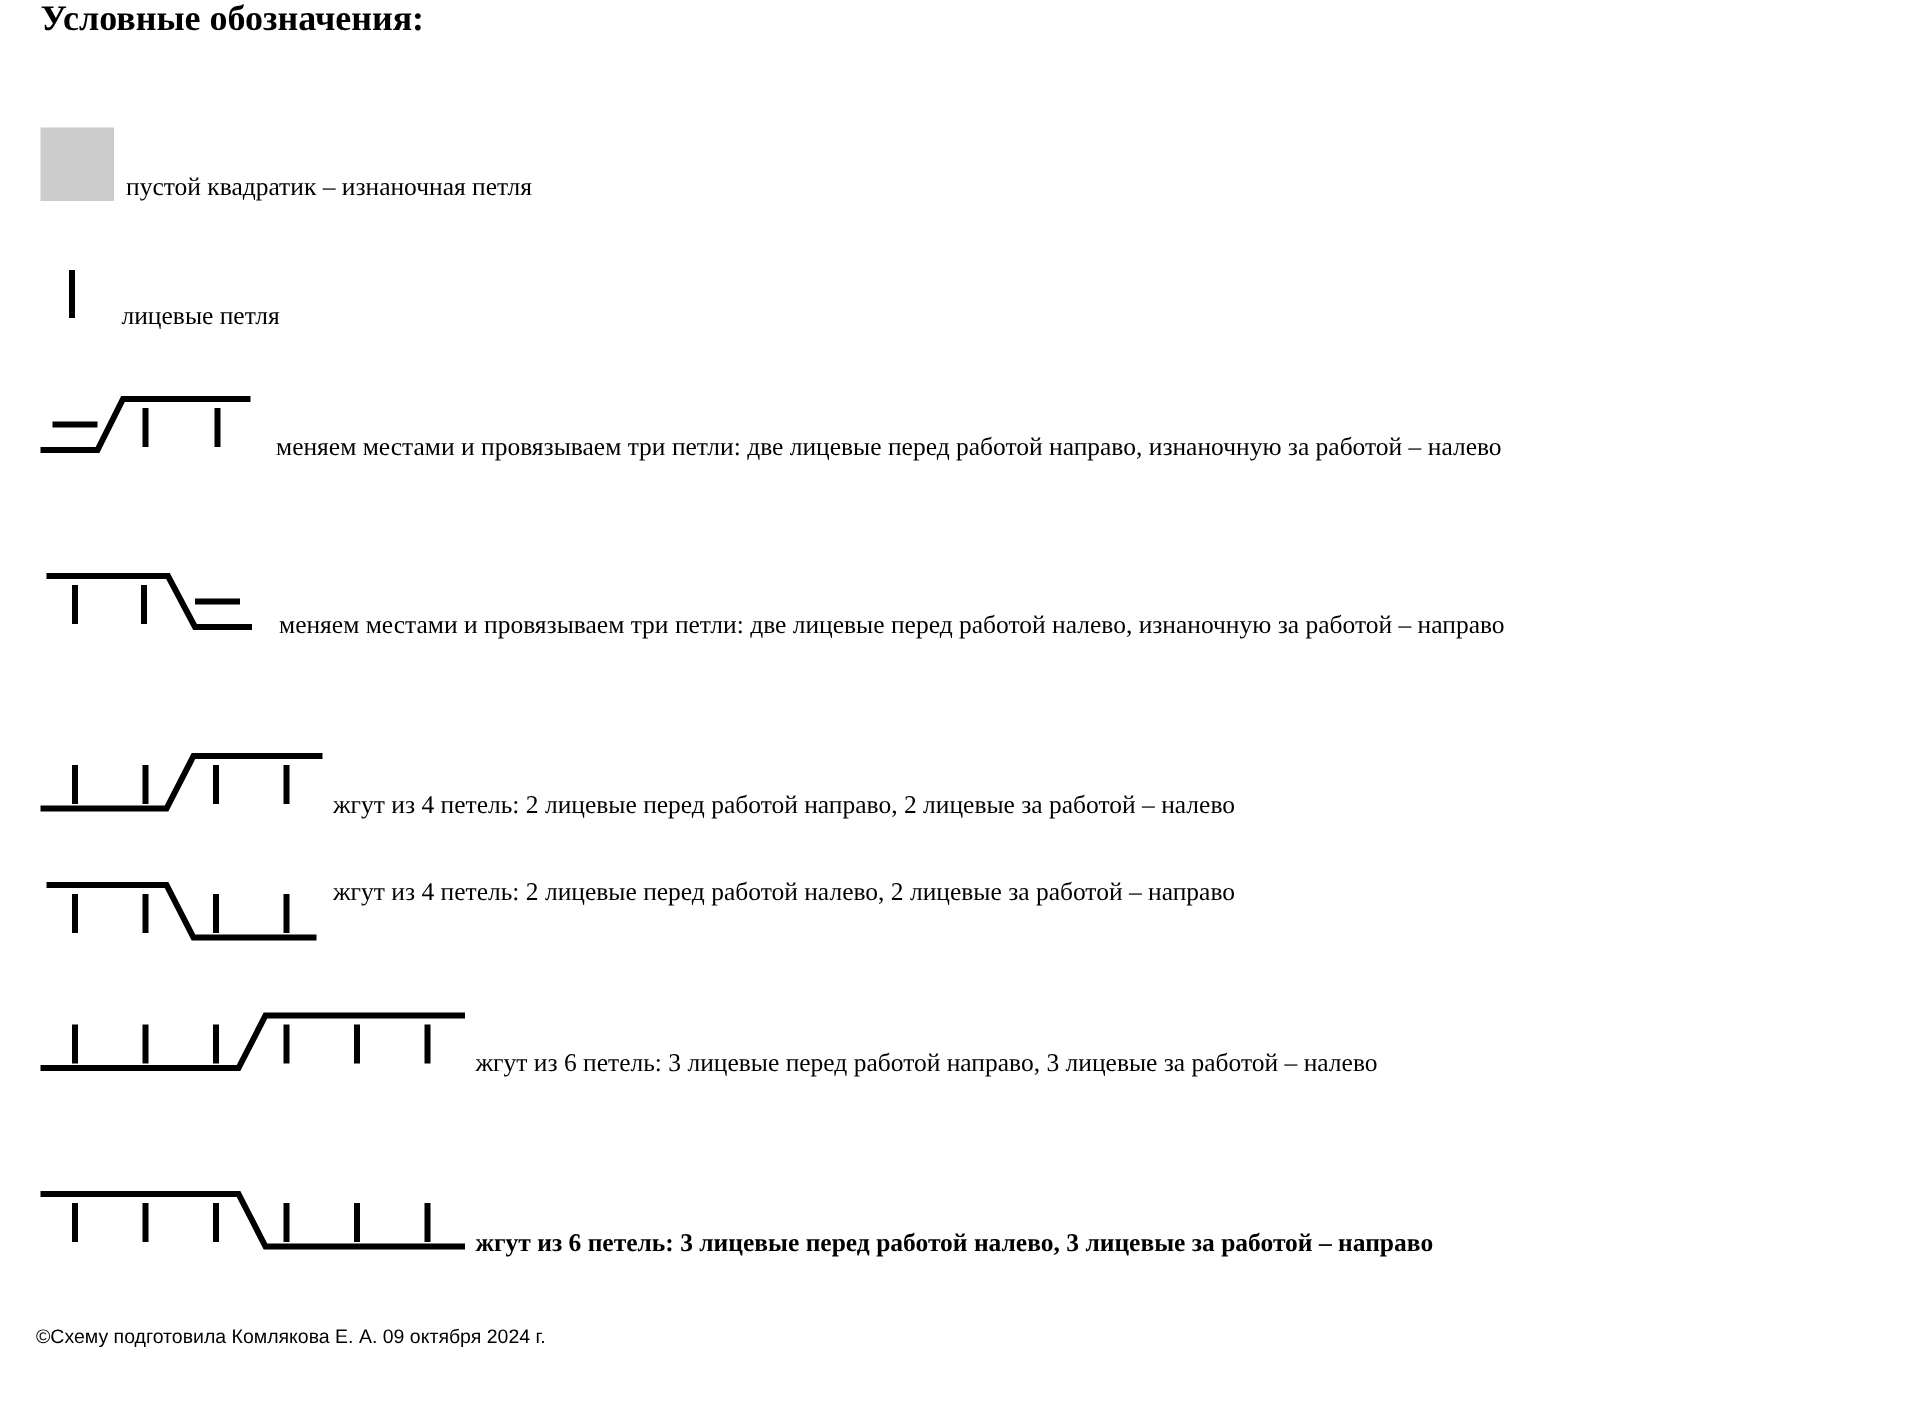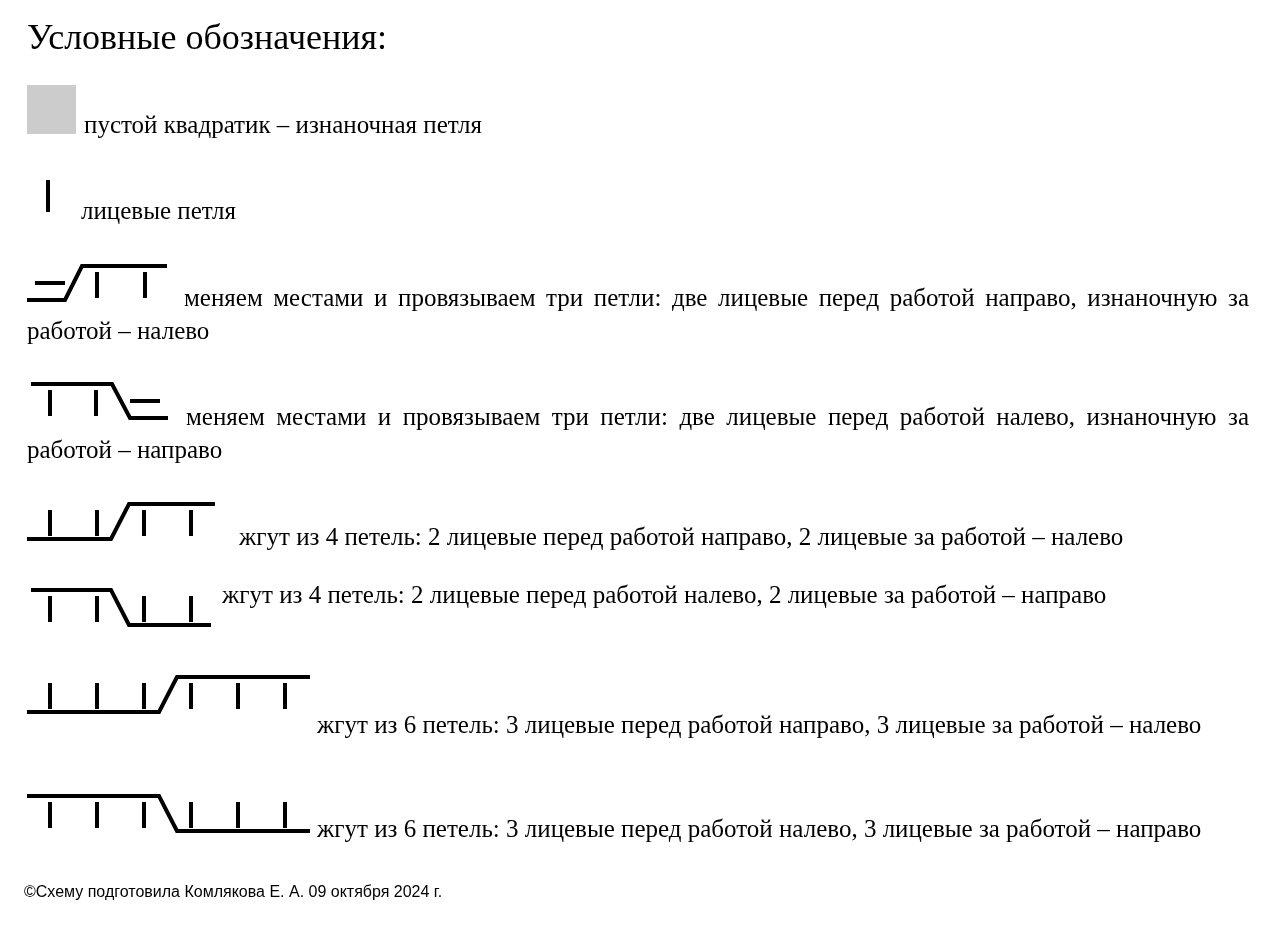--- a/index.html
+++ b/index.html
@@ -1,22 +1,22 @@
 <!DOCTYPE html>
 <html><head>
 <meta charset="utf-8">
 <style>
   html, body { margin:0; padding:0; background:#ffffff; }
   body { width:1280px; height:939px; position:relative; overflow:hidden;
          font-family:"Liberation Serif", "DejaVu Serif", serif; color:#000; }
-  .title { position:absolute; left:27px; top:16px; font-size:36px; font-weight:normal; margin:0; }
+  .title { position:absolute; left:27px; top:0; font-size:24px; font-weight:bold; margin:0; }
   .sym { position:absolute; }
-  .txt { position:absolute; font-size:25px; line-height:33px; }
+  .txt { position:absolute; font-size:17px; line-height:33px; }
   .just { text-align:justify; text-align-last:left; }
-  .footer { position:absolute; left:24px; top:883px; font-family:"Liberation Sans","DejaVu Sans",sans-serif; font-size:16px; }
+  .footer { position:absolute; left:24px; top:883px; font-family:"Liberation Sans","DejaVu Sans",sans-serif; font-size:13px; }
   svg line, svg polyline { stroke:#000; stroke-width:4; fill:none; stroke-linecap:butt; stroke-linejoin:miter; }
 </style>
 </head>
 <body>
 
 <h1 class="title">Условные обозначения:</h1>
 
 <div class="sym" style="left:27px;top:85px;width:49px;height:49px;background:#cccccc;"></div>
 <div class="txt" style="left:84px;top:108px;">пустой квадратик – изнаночная петля</div>
 
@@ -41,46 +41,46 @@
 </svg>
 <div class="txt just" style="left:27px;top:400px;width:1222px;text-indent:159px;">меняем местами и провязываем три петли: две лицевые перед работой налево, изнаночную за работой – направо</div>
 
 <svg class="sym" width="192" height="45" style="left:25px;top:498px;">
   <polyline points="2,41 86,41 104,6 190,6"></polyline>
   <line x1="25" y1="12" x2="25" y2="38"></line>
   <line x1="72" y1="12" x2="72" y2="38"></line>
   <line x1="119" y1="12" x2="119" y2="38"></line>
   <line x1="166" y1="12" x2="166" y2="38"></line>
 </svg>
-<div class="txt" style="left:222px;top:520px;margin-left:17px;">жгут из 4 петель: 2 лицевые перед работой направо, 2 лицевые за работой – налево</div>
+<div class="txt" style="left:222px;top:520px;">жгут из 4 петель: 2 лицевые перед работой направо, 2 лицевые за работой – налево</div>
 
 <svg class="sym" width="192" height="45" style="left:29px;top:584px;">
   <polyline points="2,6 82,6 100,41 182,41"></polyline>
   <line x1="21" y1="12" x2="21" y2="38"></line>
   <line x1="68" y1="12" x2="68" y2="38"></line>
   <line x1="115" y1="12" x2="115" y2="38"></line>
   <line x1="162" y1="12" x2="162" y2="38"></line>
 </svg>
 <div class="txt" style="left:222px;top:578px;">жгут из 4 петель: 2 лицевые перед работой налево, 2 лицевые  за работой – направо</div>
 
 <svg class="sym" width="288" height="45" style="left:25px;top:671px;">
   <polyline points="2,41 134,41 152,6 285,6"></polyline>
   <line x1="25" y1="12" x2="25" y2="38"></line>
   <line x1="72" y1="12" x2="72" y2="38"></line>
   <line x1="119" y1="12" x2="119" y2="38"></line>
   <line x1="166" y1="12" x2="166" y2="38"></line>
   <line x1="213" y1="12" x2="213" y2="38"></line>
   <line x1="260" y1="12" x2="260" y2="38"></line>
 </svg>
-<div class="txt just" style="left:27px;top:692px;width:1222px;text-indent:290px;margin-top:16px;">жгут из 6  петель: 3 лицевые перед работой  направо, 3 лицевые за работой – налево</div>
+<div class="txt just" style="left:27px;top:692px;width:1222px;text-indent:290px;">жгут из 6  петель: 3 лицевые перед работой  направо, 3 лицевые за работой – налево</div>
 
 <svg class="sym" width="288" height="45" style="left:25px;top:790px;">
   <polyline points="2,6 134,6 152,41 285,41"></polyline>
   <line x1="25" y1="12" x2="25" y2="38"></line>
   <line x1="72" y1="12" x2="72" y2="38"></line>
   <line x1="119" y1="12" x2="119" y2="38"></line>
   <line x1="166" y1="12" x2="166" y2="38"></line>
   <line x1="213" y1="12" x2="213" y2="38"></line>
   <line x1="260" y1="12" x2="260" y2="38"></line>
 </svg>
-<div class="txt just" style="left:27px;top:812px;width:1222px;text-indent:290px;">жгут из 6 петель: 3 лицевые перед работой налево, 3 лицевые  за работой – направо</div>
+<div class="txt just" style="left:27px;top:812px;width:1222px;text-indent:290px;font-weight:bold;">жгут из 6 петель: 3 лицевые перед работой налево, 3 лицевые  за работой – направо</div>
 
 <div class="footer">©Схему подготовила Комлякова Е. А. 09 октября 2024 г.</div>
 
 </body></html>

